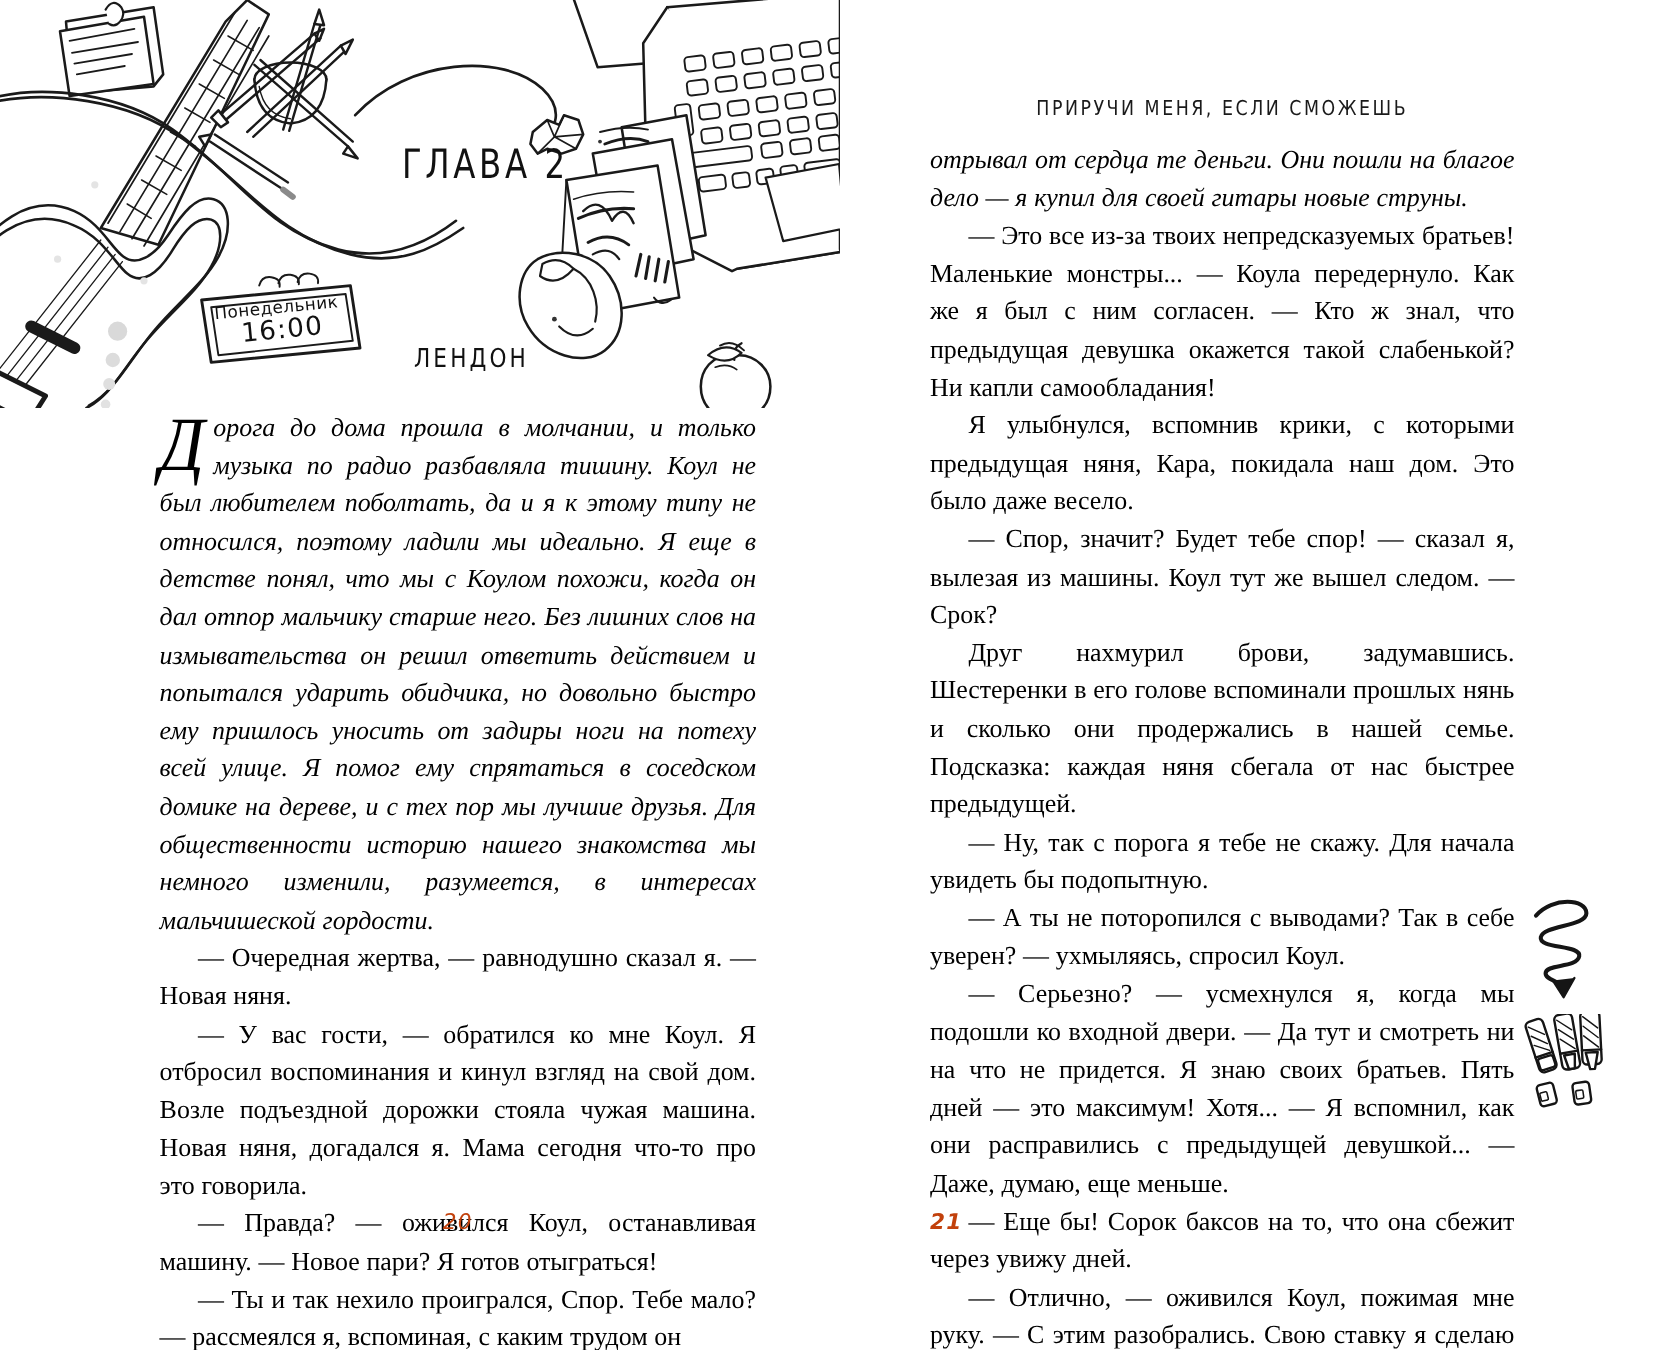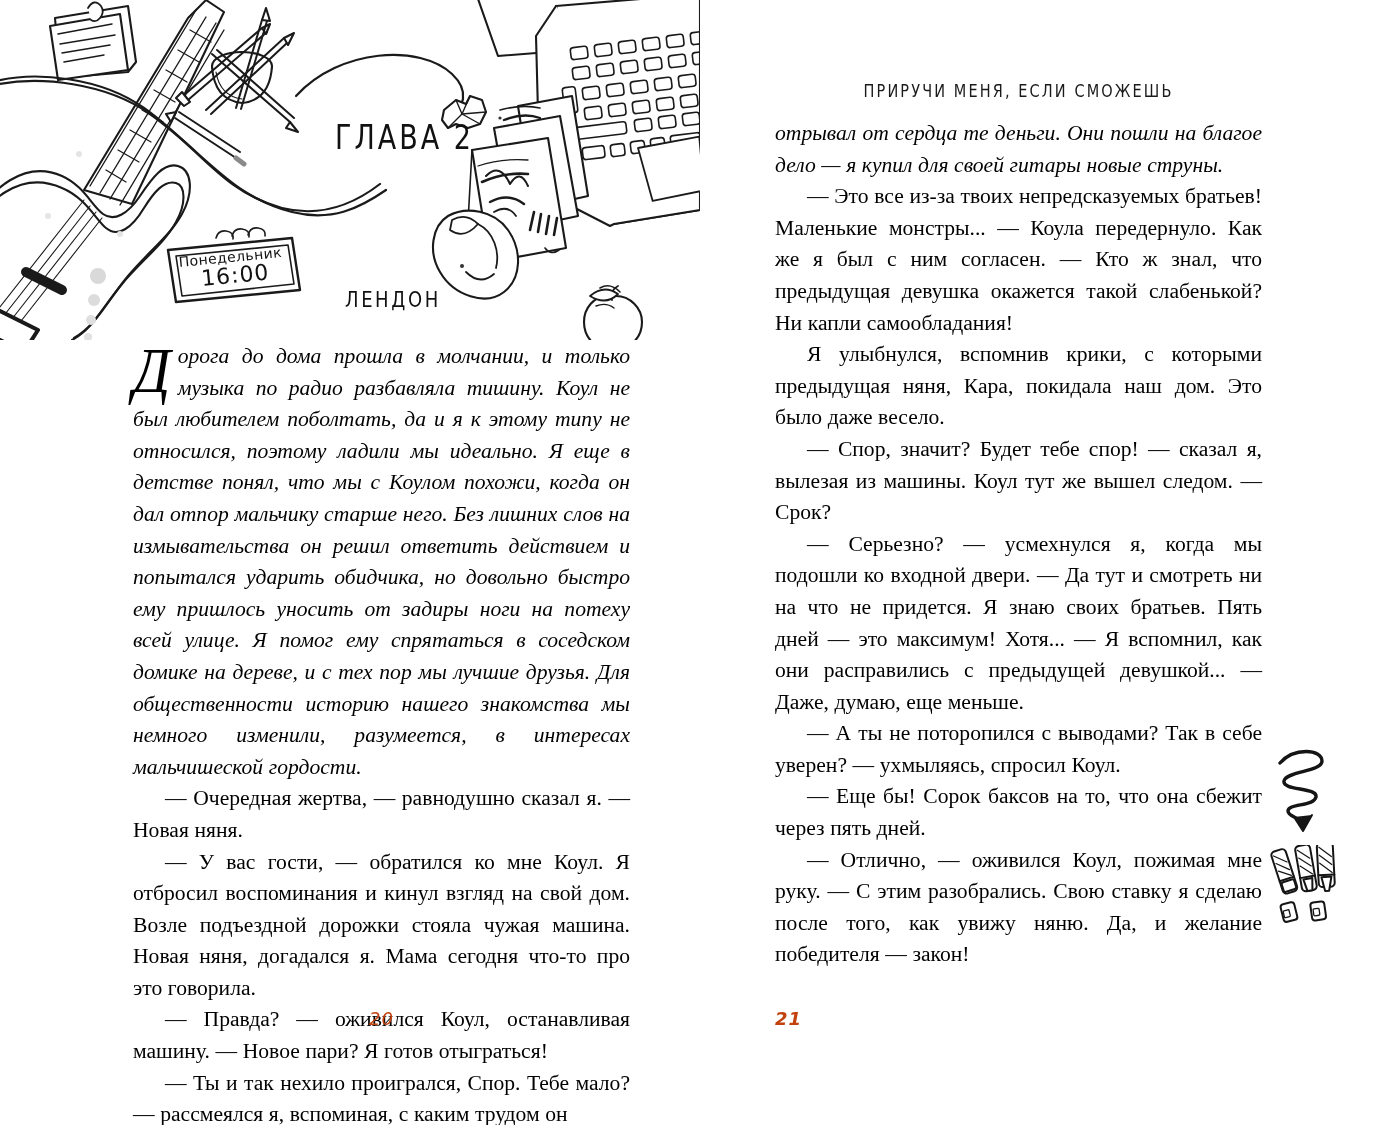--- a/index.html
+++ b/index.html
@@ -310,23 +310,25 @@
     <p><span>— Ты и так нехило проигрался, Спор. Тебе мало? — рассмеялся я, вспоминая, с каким трудом он</span></p>
   </div>
 
   <div class="runhead">ПРИРУЧИ МЕНЯ, ЕСЛИ СМОЖЕШЬ</div>
 
   <div class="col right">
     <p class="noindent"><span>отрывал от сердца те деньги. Они пошли на благое дело — я купил для своей гитары новые струны.</span></p>
     <p><span>— Это все из-за твоих непредсказуемых братьев! Маленькие монстры... — Коула передернуло. Как же я был с ним согласен. — Кто ж знал, что предыдущая девушка окажется такой слабенькой? Ни капли самообладания!</span></p>
     <p><span>Я улыбнулся, вспомнив крики, с которыми предыдущая няня, Кара, покидала наш дом. Это было даже весело.</span></p>
     <p><span>— Спор, значит? Будет тебе спор! — сказал я, вылезая из машины. Коул тут же вышел следом. — Срок?</span></p>
+    <p><span>Друг нахмурил брови, задумавшись. Шестеренки в его голове вспоминали прошлых нянь и сколько они продержались в нашей семье. Подсказка: каждая няня сбегала от нас быстрее предыдущей.</span></p>
+    <p><span>— Ну, так с порога я тебе не скажу. Для начала увидеть бы подопытную.</span></p>
+    <p><span>— А ты не поторопился с выводами? Так в себе уверен? — ухмыляясь, спросил Коул.</span></p>
     <p><span>— Серьезно? — усмехнулся я, когда мы подошли ко входной двери. — Да тут и смотреть ни на что не придется. Я знаю своих братьев. Пять дней — это максимум! Хотя... — Я вспомнил, как они расправились с предыдущей девушкой... — Даже, думаю, еще меньше.</span></p>
-    <p><span>— А ты не поторопился с выводами? Так в себе уверен? — ухмыляясь, спросил Коул.</span></p>
-    <p><span>— Еще бы! Сорок баксов на то, что она сбежит через пять дней.</span></p>
+    <p><span>— Еще бы! Сорок баксов на то, что она сбежит через увижу дней.</span></p>
     <p><span>— Отлично, — оживился Коул, пожимая мне руку. — С этим разобрались. Свою ставку я сделаю после того, как увижу няню. Да, и желание победителя — закон!</span></p>
   </div>
 
   <div class="doodle doodle-arrow">
     <svg width="70" height="92" viewBox="0 0 70 92" fill="none" stroke="#151515" stroke-width="3.4" stroke-linecap="round" stroke-linejoin="round">
       <path d="M8 18 C22 2 50 4 50 16 C50 27 14 26 12 36
                C10 46 46 42 44 52 C42 62 16 58 16 66
                C16 72 28 72 30 78"></path>
       <path d="M22 72 L31 86 L40 70" fill="#151515" stroke-width="2"></path>
     </svg>

